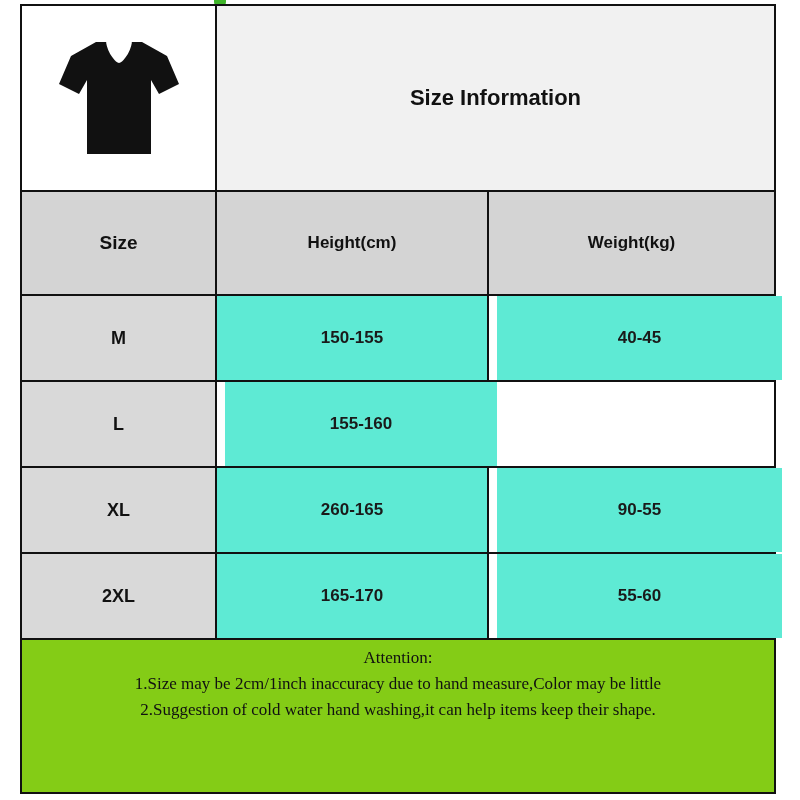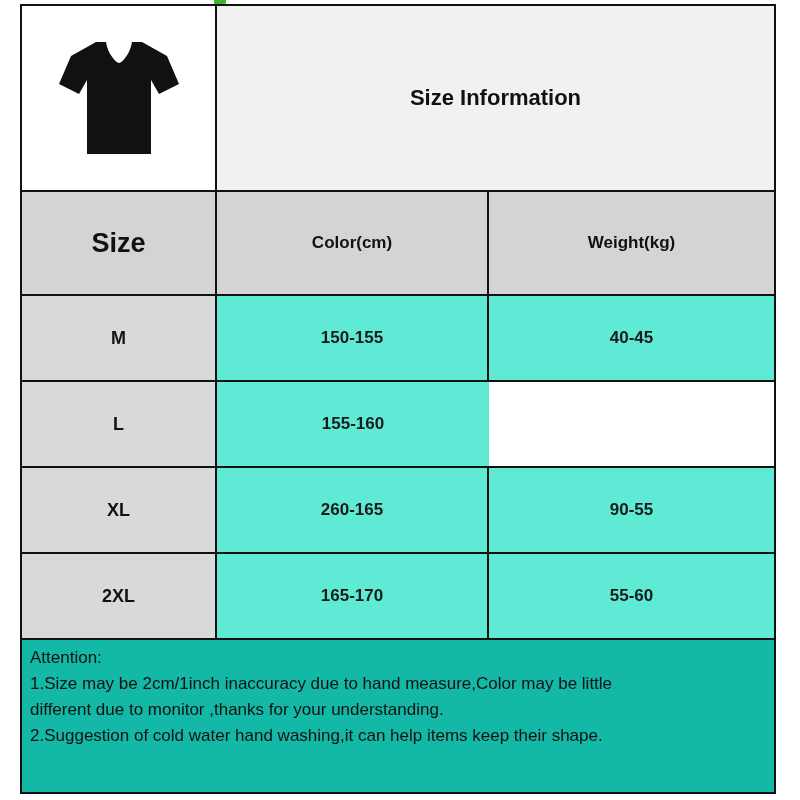--- a/index.html
+++ b/index.html
@@ -82,56 +82,57 @@
     height: 104px;
     border-bottom: 2px solid #111111;
     background: #d4d4d4;
   }
   .row-colhead .cell {
     border-right: 2px solid #111111;
     background: #d4d4d4;
   }
   .row-colhead .cell:last-child { border-right: none; }
   .colhead-size {
-    font-size: 27px;
+    font-size: 19px;
     font-weight: bold;
   }
   .colhead-metric {
     font-size: 17px;
     font-weight: bold;
   }
 
   
   .row-data {
     height: 86px;
     border-bottom: 2px solid #111111;
   }
   .row-data .cell {
     border-right: 2px solid #111111;
   }
-  .row-data .cell:last-child { border-right: none; }
+  .row-data .cell:last-child { border-right: none; margin-left: 8px; }
   .cell-size {
     background: #d9d9d9;
     font-size: 18px;
     font-weight: bold;
   }
   .cell-val {
     background: #5eead4;
     font-size: 17px;
     font-weight: bold;
     color: #1a1a1a;
   }
 
   
   .attention {
     flex: 1 1 auto;
-    background: #14b8a6;
+    background: #84cc16;
     padding: 6px 8px 0 8px;
     box-sizing: border-box;
-    text-align: left;
+    text-align: center;
+    font-family: Liberation Serif, serif;
   }
   .attention p {
     margin: 0 0 2px 0;
     font-size: 17px;
     line-height: 1.42;
     color: #111111;
   }
 
   
   .tshirt {
@@ -154,21 +155,21 @@
         <svg class="tshirt" viewBox="0 0 140 132">
           <path d="M47 10 L22 24 L10 52 L30 62 L38 48 L38 122 L102 122 L102 48 L110 62 L130 52 L118 24 L93 10 L82 10 C80 22 72 30 70 30 C68 30 60 22 58 10 Z" fill="#111111"></path>
           <path d="M58 10 C60 22 68 30 70 30 C72 30 80 22 82 10" fill="none" stroke="#ffffff" stroke-width="2"></path>
         </svg>
       </div>
       <div class="cell cell-title">Size Information</div>
     </div>
 
     <div class="row row-colhead">
       <div class="cell c1 colhead-size">Size</div>
-      <div class="cell c2 colhead-metric">Color(cm)</div>
+      <div class="cell c2 colhead-metric">Height(cm)</div>
       <div class="cell c3 colhead-metric">Weight(kg)</div>
     </div>
 
     <div class="row row-data">
       <div class="cell c1 cell-size">M</div>
       <div class="cell c2 cell-val">150-155</div>
       <div class="cell c3 cell-val">40-45</div>
     </div>
 
     <div class="row row-data">
@@ -184,18 +185,17 @@
 
     <div class="row row-data">
       <div class="cell c1 cell-size">2XL</div>
       <div class="cell c2 cell-val">165-170</div>
       <div class="cell c3 cell-val">55-60</div>
     </div>
 
     <div class="attention">
       <p>Attention:</p>
       <p>1.Size may be 2cm/1inch inaccuracy due to hand measure,Color may be little</p>
-      <p>different due to monitor ,thanks for your understanding.</p>
       <p>2.Suggestion of cold water hand washing,it can help items keep their shape.</p>
     </div>
 
   </div>
 </div>
 
 </body></html>

